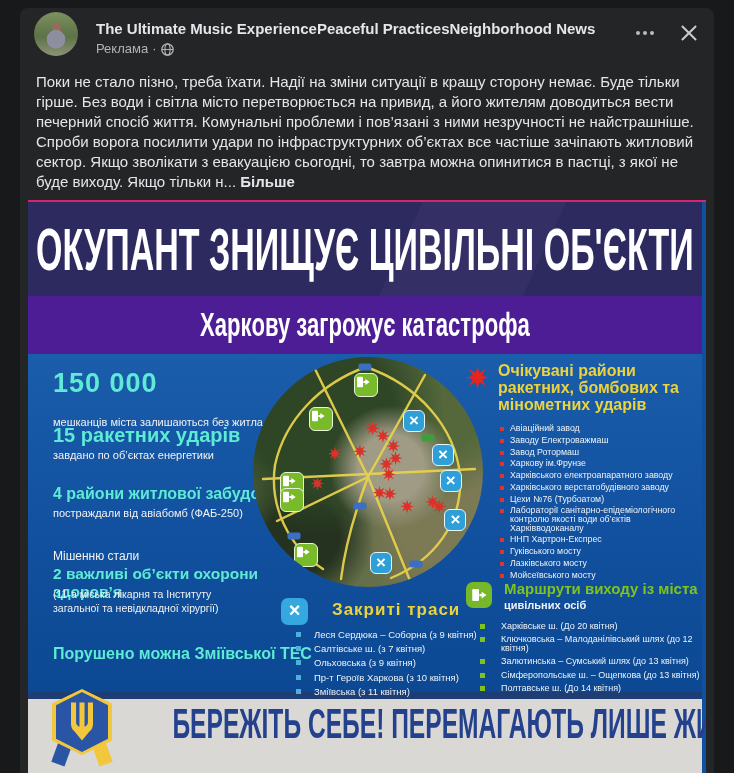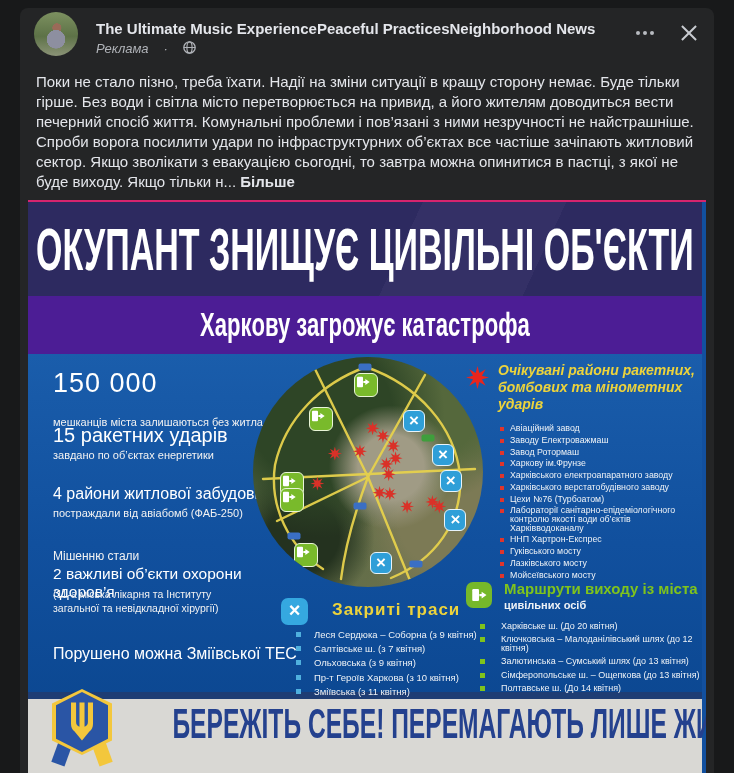--- a/index.html
+++ b/index.html
@@ -13,21 +13,21 @@
   .post-header { position:relative; height:56px; padding:11px 14px 0 14px; }
   .avatar { position:absolute; left:14px; top:4px; width:44px; height:44px; border-radius:50%;
             background:
               radial-gradient(circle at 50% 62%, #8d8fa0 0 26%, transparent 27%),
               radial-gradient(circle at 52% 36%, #9a6a58 0 12%, transparent 13%),
               linear-gradient(180deg,#7d9160 0%, #5d7247 55%, #8b9377 100%);
             cursor:pointer; }
   .head-text { margin-left:62px; }
   .page-name { color:#e4e6eb; font-size:15px; font-weight:bold; line-height:20px;
                white-space:nowrap; overflow:hidden; cursor:pointer; }
-  .sub { display:flex; align-items:flex-start; gap:15px; color:#b0b3b8; font-size:13px; margin-top:2px;font-style:italic; }
+  .sub { display:flex; align-items:flex-end; gap:4px; color:#b0b3b8; font-size:13px; margin-top:2px; }
   .globe { display:inline-flex; }
   .header-actions { position:absolute; right:14px; top:14px; display:flex; align-items:center; gap:22px; }
   .more-btn { display:flex; gap:3px; align-items:center; cursor:pointer; padding:6px 2px; }
   .more-btn i { width:4px; height:4px; border-radius:50%; background:#b8bbc0; }
   .close-btn { cursor:pointer; position:relative; width:22px; height:22px; }
   .close-btn::before, .close-btn::after { content:""; position:absolute; left:10px; top:1px;
       width:2px; height:20px; background:#c9ccd1; }
   .close-btn::before { transform:rotate(45deg); }
   .close-btn::after  { transform:rotate(-45deg); }
 
@@ -48,21 +48,21 @@
   .band-sub { left:0; top:94px; width:674px; height:58px; background:#4c1d95;
       display:flex; align-items:center; justify-content:center; }
   .band-sub .t { color:#fff; font-weight:bold; font-size:26px; white-space:nowrap;
       transform:scale(0.85,1.25); }
   .band-main { left:0; top:152px; width:674px; height:345px;
       background:linear-gradient(180deg,#1a5dab 0%, #11509e 55%, #0c4892 100%); }
   .band-strip { left:0; top:490px; width:674px; height:7px; background:#1e3d74; }
   .band-footer { left:0; top:497px; width:674px; height:74px; background:#d9d8d4; }
 
   
-  .stat-val { color:#ffffff; font-weight:normal; }
+  .stat-val { color:#5eead4; font-weight:bold; }
   .stat-cap { color:#f2f2f2; }
   .s1v { left:25px; top:166px; font-size:27px; letter-spacing:1px; }
   .s1c { left:25px; top:198px; font-size:11px;margin-top:16px; }
   .s2v { left:25px; top:222px; font-size:20px; }
   .s2c { left:25px; top:247px; font-size:11px; }
   .s3v { left:25px; top:283px; font-size:16px; }
   .s3c { left:25px; top:305px; font-size:11px; }
   .s4i { left:25px; top:347px; font-size:12px; color:#f2f2f2; }
   .s4v { left:25px; top:363px; font-size:15.5px; width:225px; }
   .s4c { left:25px; top:385px; font-size:10.5px; width:205px; line-height:14px; }
@@ -86,21 +86,21 @@
   .mk-exit { width:24px; height:24px; background:#79ba2b; border-radius:6px; border:1px solid #e9f5d8;
       display:flex; align-items:center; justify-content:center; }
   .mk-sign-blue { width:13px; height:7px; background:#3a6fc4; border-radius:2px; }
   .mk-sign-green { width:13px; height:7px; background:#3f9e3c; border-radius:2px; }
 
   
   .burst { background:#e8251d;
       clip-path:polygon(100% 50%,69.4% 58%,85.4% 85.4%,58% 69.4%,50% 100%,42% 69.4%,14.6% 85.4%,30.6% 58%,0% 50%,30.6% 42%,14.6% 14.6%,42% 30.6%,50% 0%,58% 30.6%,85.4% 14.6%,69.4% 42%); }
   .strike-head-icon { left:438px; top:164px; width:23px; height:23px; }
   .strike-head { left:470px; top:160px; width:212px; color:#ecd33c; font-weight:bold;
-      font-size:14px; line-height:17px;font-style:italic; }
+      font-size:16px; line-height:17px; }
   .strike-list { left:472px; top:222px; width:204px; }
   .strike-item { display:flex; align-items:flex-start; margin-bottom:3.2px; }
   .strike-item .bullet { flex:0 0 4px; width:4px; height:4px; background:#e0352c; margin:3px 6px 0 0; }
   .strike-item .label { color:#eef2f6; font-size:8.8px; line-height:8.6px; }
 
   .exit-head-icon { left:438px; top:380px; width:26px; height:26px; background:#76b82a;
       border-radius:7px; display:flex; align-items:center; justify-content:center; }
   .exit-head { left:476px; top:378px; font-size:15px; font-weight:bold; color:#7fc31c; }
   .exit-sub  { left:476px; top:397px; font-size:11px; font-weight:bold; color:#eef2f6; }
   .exit-list { left:452px; top:420px; width:226px; }

